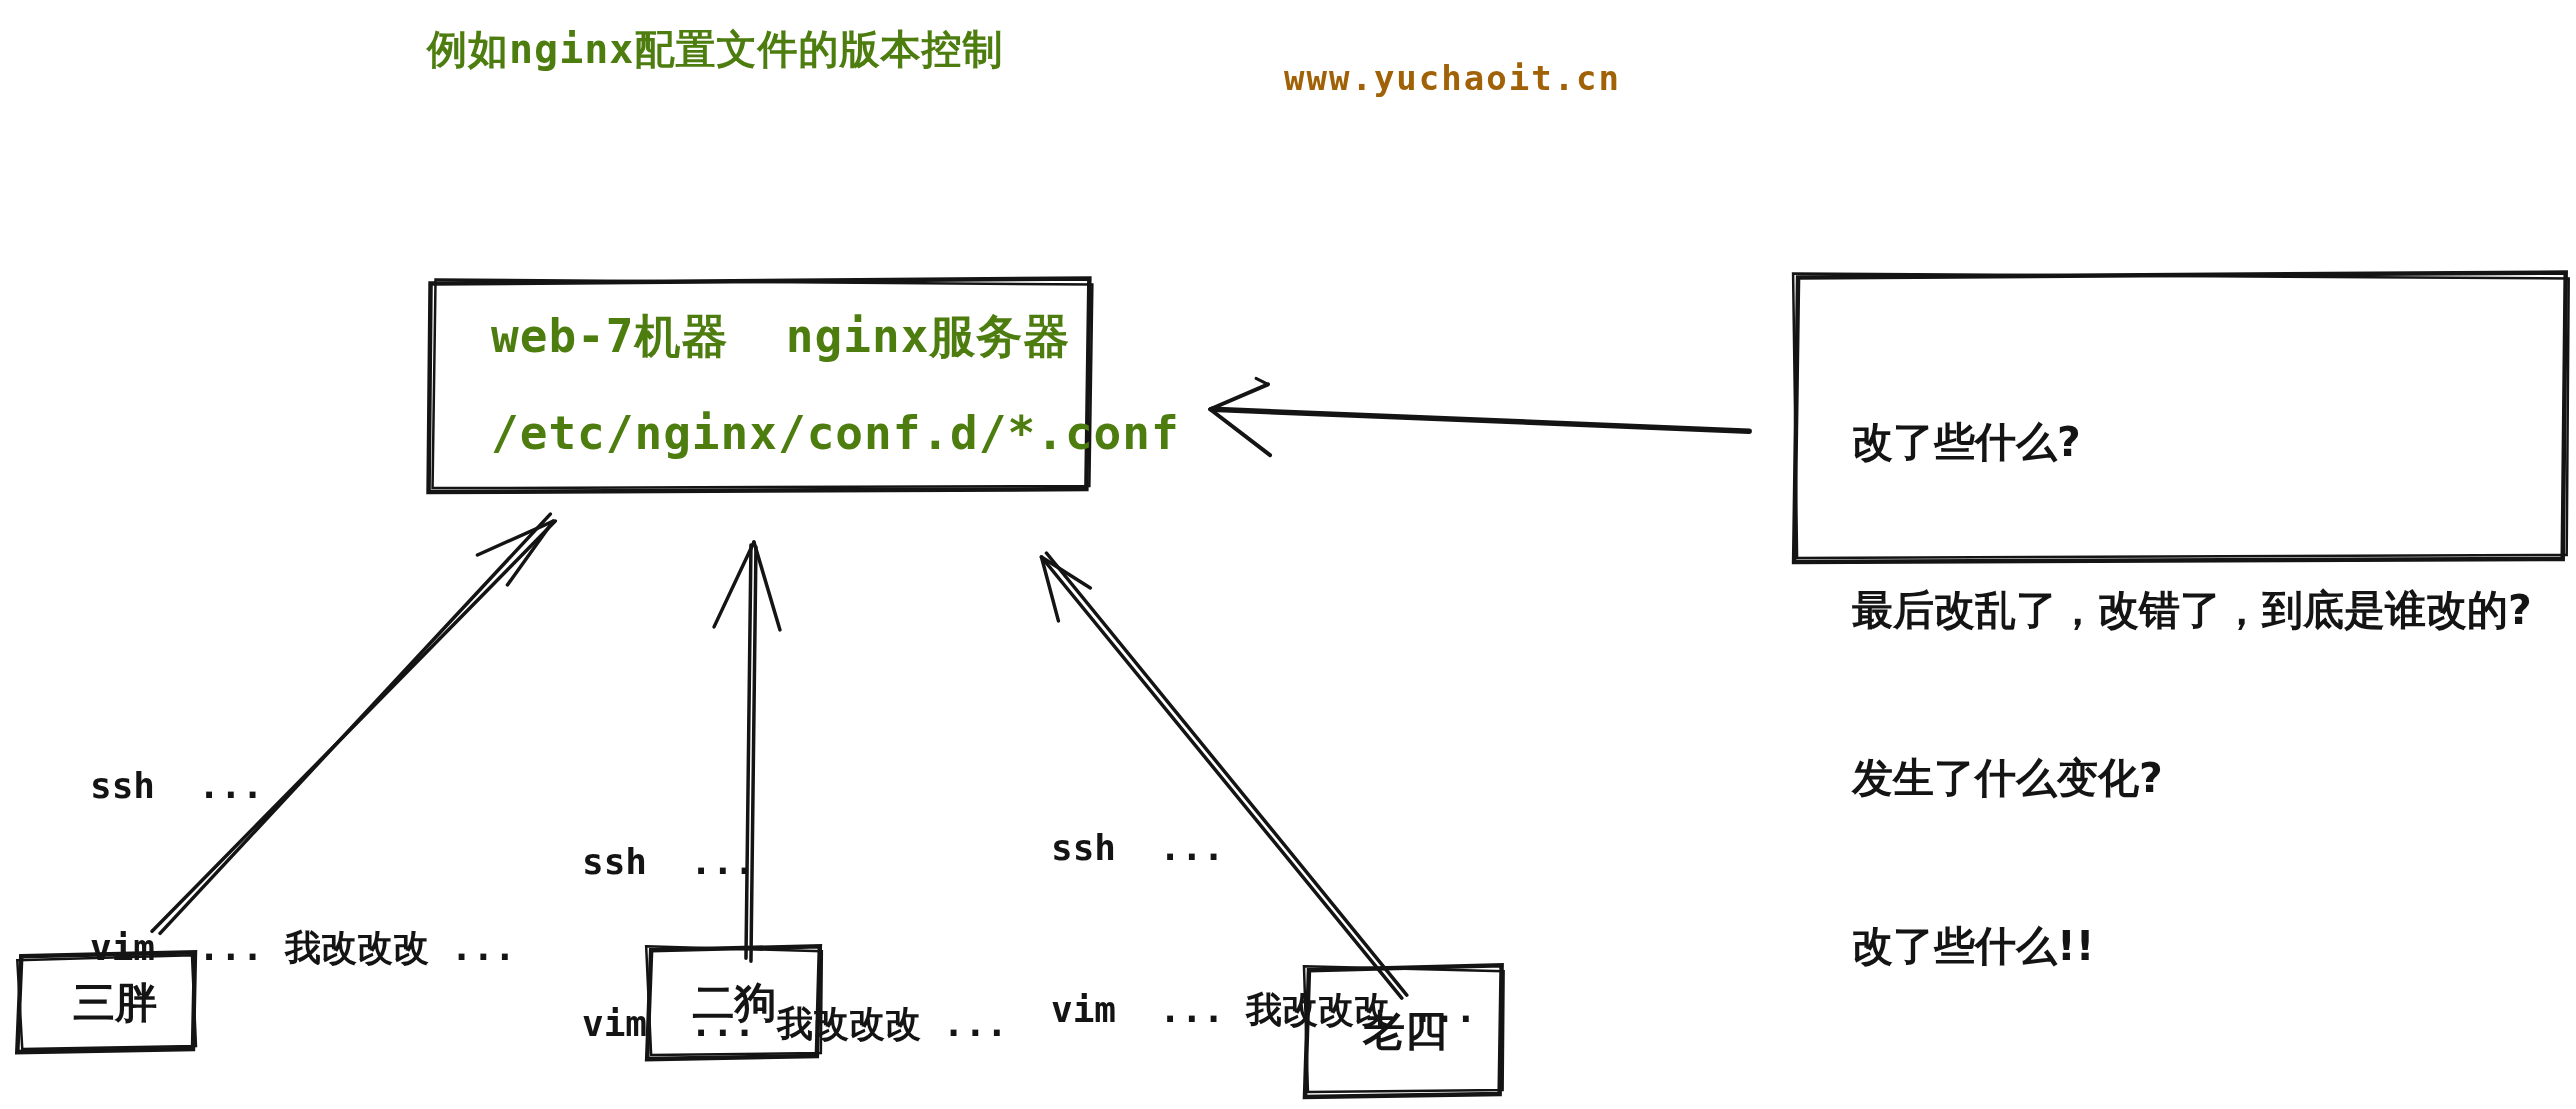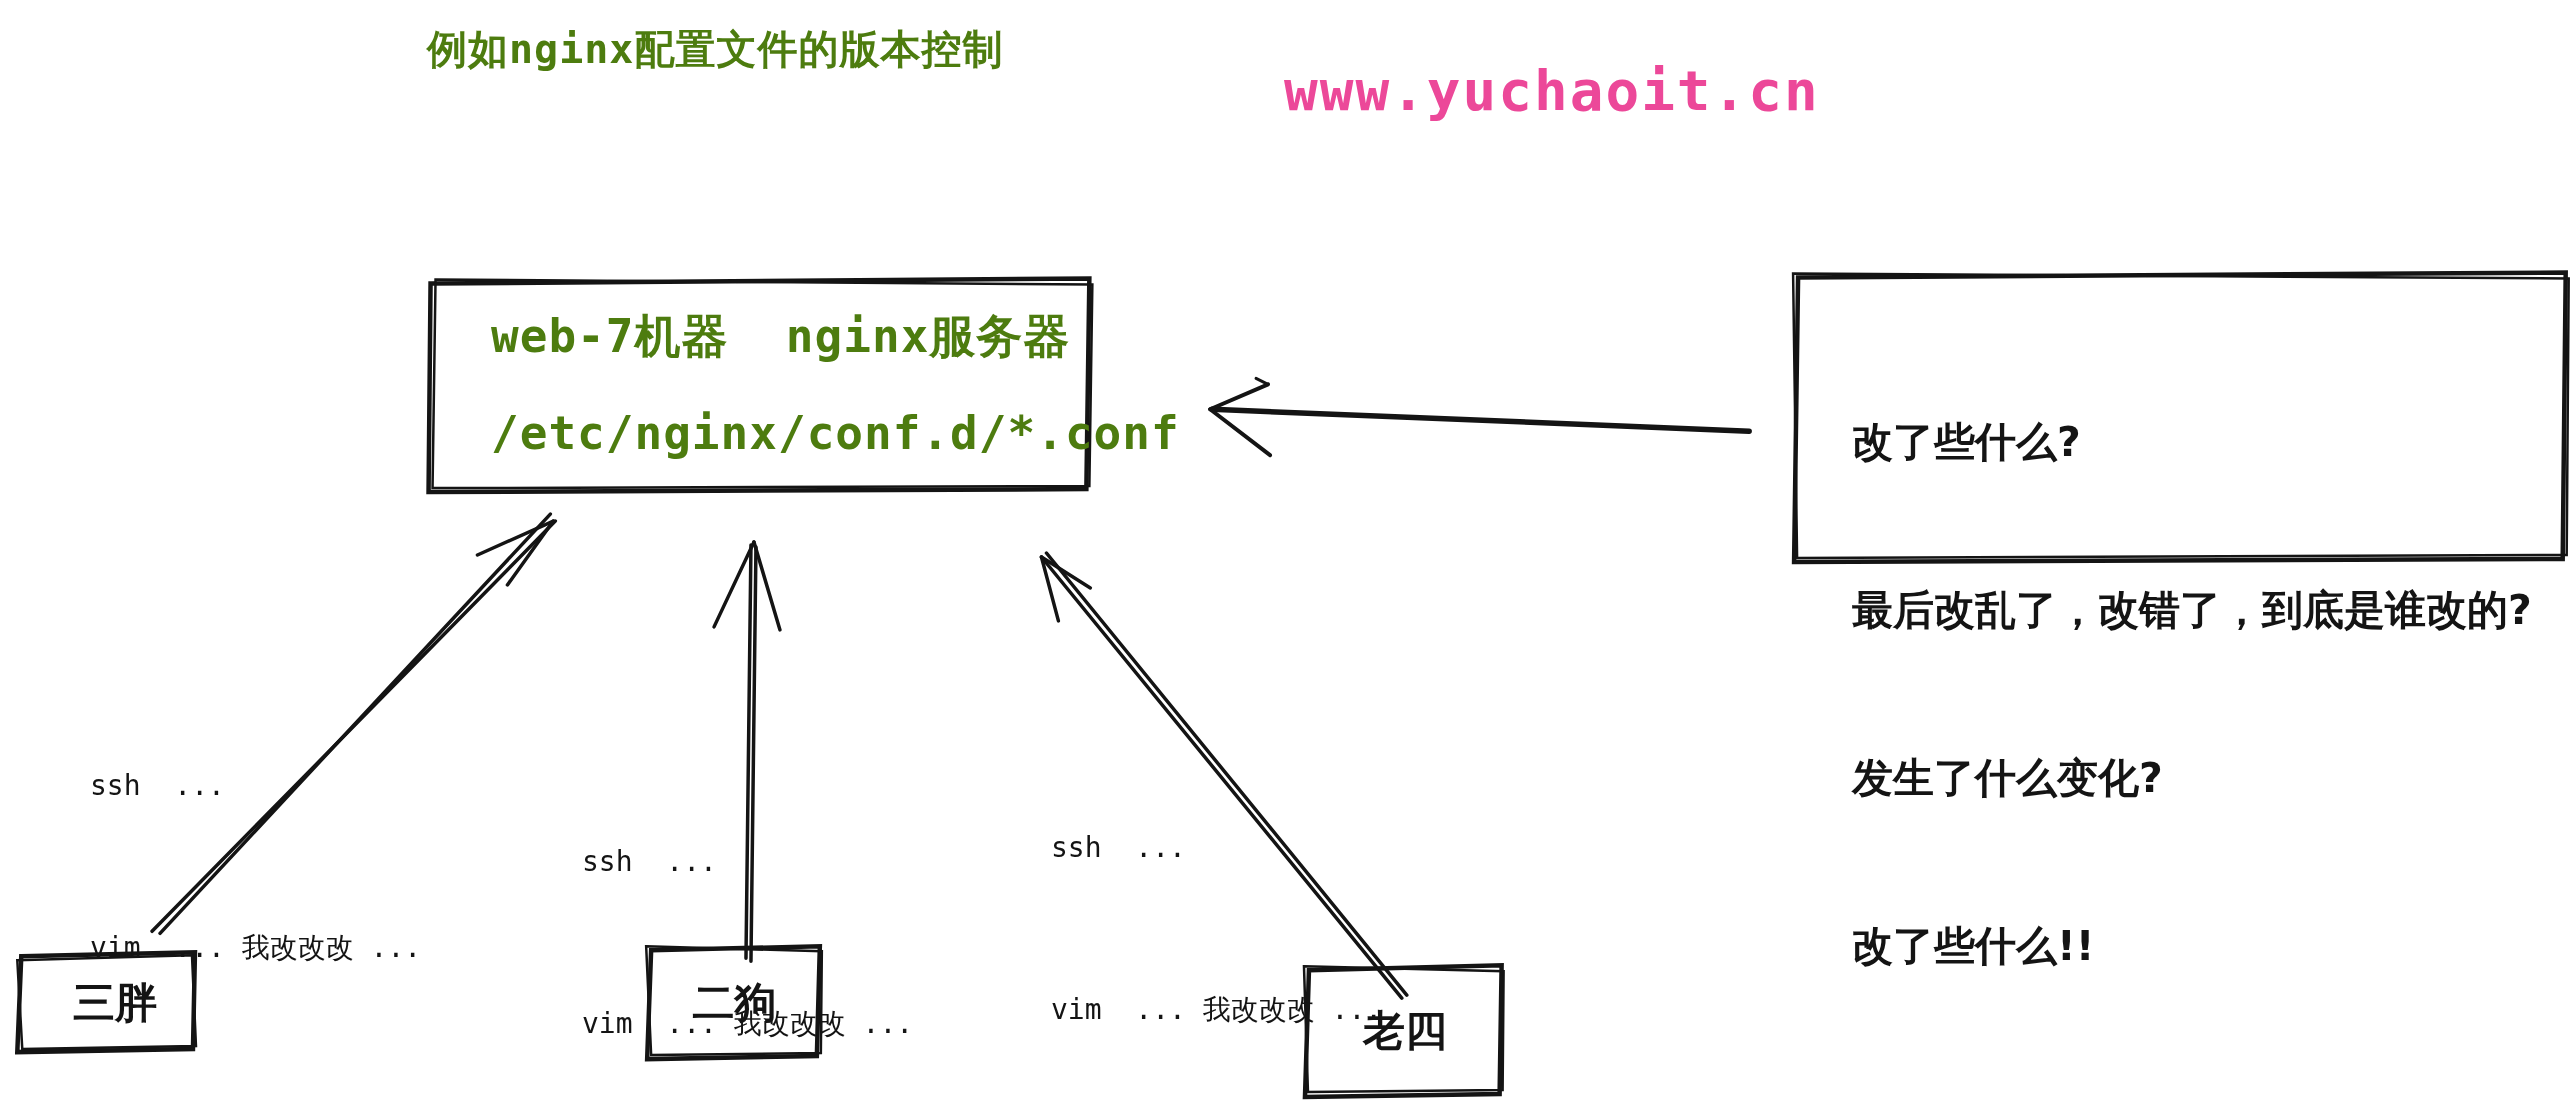--- a/index.html
+++ b/index.html
@@ -31,23 +31,23 @@
     font-family: "DejaVu Sans Mono", "Liberation Mono", monospace;
   }
   .title {
     left: 427px; top: 22px;
     font-size: 40px;
     font-weight: bold;
     letter-spacing: 1px;
   }
   .watermark {
     left: 1284px; top: 58px;
-    font-size: 56px;
+    font-size: 34px;
     font-weight: bold;
-    color: #ec4899;
+    color: #a16207;
     letter-spacing: 2px;
   }
   .server-line {
     font-size: 46px;
     font-weight: bold;
     letter-spacing: 1px;
   }
   .server-line1 { left: 491px; top: 306px; }
   .server-line2 { left: 491px; top: 406px; }
   .problem-text {
@@ -64,22 +64,22 @@
     align-items: center;
     justify-content: center;
     font-size: 42px;
     font-weight: bold;
   }
   .label-sanpang { left: 18px;   top: 954px; width: 194px; height: 98px;  }
   .label-ergou   { left: 647px;  top: 947px; width: 175px; height: 112px; }
   .label-laosi   { left: 1306px; top: 966px; width: 198px; height: 130px; }
   .action-block {
     position: absolute;
-    font-size: 28px;
-    font-weight: normal;
+    font-size: 36px;
+    font-weight: bold;
     line-height: 54px;
     white-space: pre;
   }
   .action-sanpang { left: 90px;   top: 651px; }
   .action-ergou   { left: 582px;  top: 727px; }
   .action-laosi   { left: 1051px; top: 713px; }
 </style>
 </head>
 <body>
 

